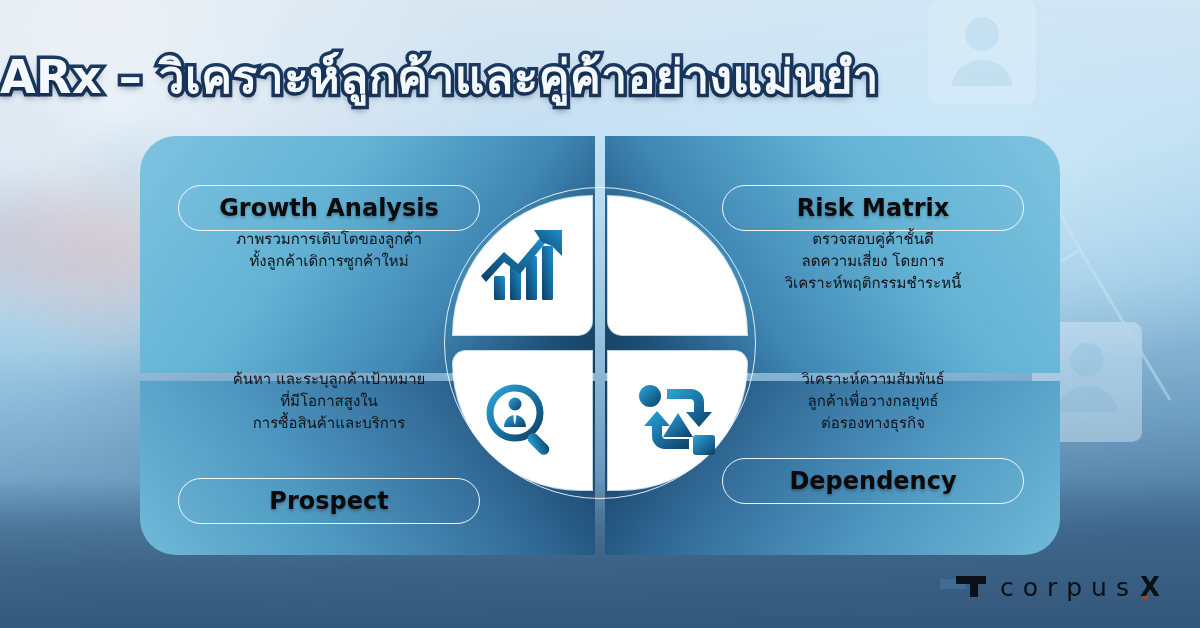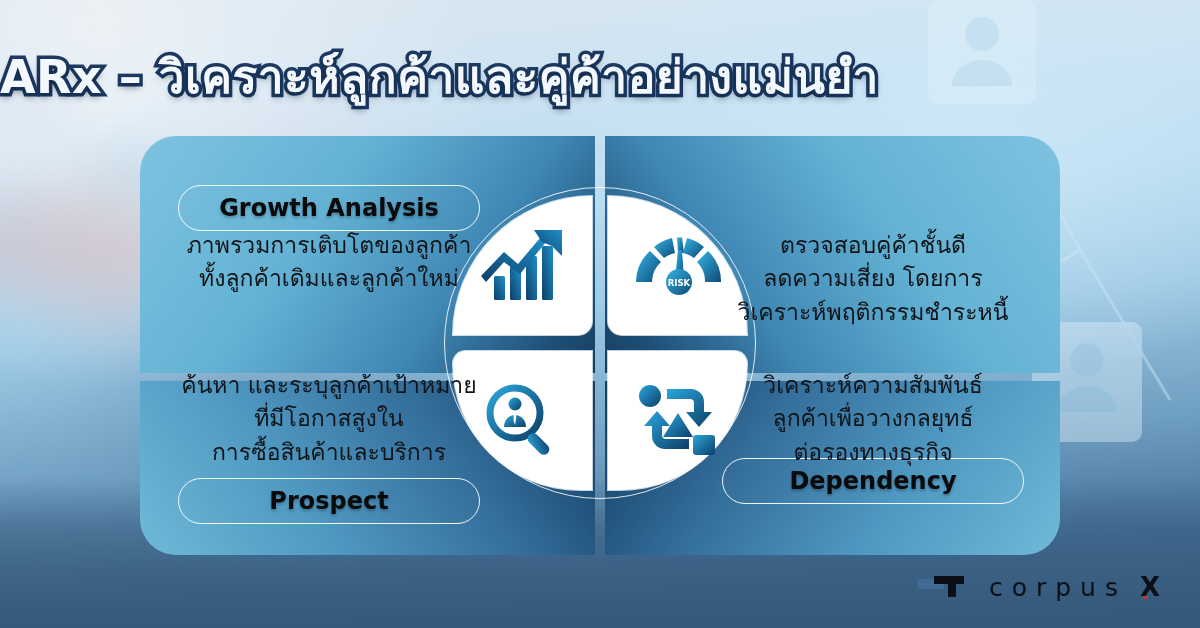--- a/index.html
+++ b/index.html
@@ -80,29 +80,29 @@
     font-size:24px;font-weight:bold;color:#0a0a0a;
     text-shadow:0 2px 3px rgba(0,0,0,.28);
     margin-top:14px;
   }
   .pill-tl{left:178px;top:171px;width:302px;}
   .pill-tr{left:722px;top:171px;width:302px;}
   .pill-bl{left:178px;top:464px;width:302px;}
   .pill-br{left:722px;top:444px;width:302px;}
 
   .copy{position:absolute;width:330px;text-align:center;color:#111418;
-        font-size:23px;line-height:1.45;}
+        font-size:15px;line-height:1.45;}
   .copy-tl{left:164px;top:229px;}
   .copy-tr{left:708px;top:229px;}
   .copy-bl{left:164px;top:369px;}
   .copy-br{left:708px;top:369px;}
   .copy div{white-space:nowrap;}
 
   
-  .logo{position:absolute;right:40px;bottom:26px;display:flex;align-items:center;gap:11px;}
+  .logo{position:absolute;right:40px;bottom:26px;display:flex;align-items:center;gap:0;}
   .logo-word{font-size:25px;letter-spacing:9px;color:#0b1016;font-weight:normal;}
   .logo-x{font-size:26px;font-weight:bold;color:#0b1016;margin-left:2px;position:relative;}
   .logo-x::after{content:"";position:absolute;left:3px;bottom:3px;width:5px;height:3px;background:#c0392b;}
 </style>
 </head>
 <body>
 
 <div class="stage">
 
   <div class="bg-hand"></div>
@@ -160,40 +160,20 @@
           <rect x="14" y="50" width="11" height="24" rx="1.5"></rect>
           <rect x="30" y="40" width="11" height="34" rx="1.5"></rect>
           <rect x="46" y="30" width="11" height="44" rx="1.5"></rect>
           <rect x="62" y="20" width="11" height="54" rx="1.5"></rect>
           <path d="M6 56 L24 36 L40 48 L66 16 L60 12 L38 38 L24 26 L1 50 Z"></path>
           <path d="M54 4 L82 4 L82 30 L72 20 L62 16 Z"></path>
         </g>
       </svg>
     </div>
 
-    <div class="hub-icon i-tr">
-      <svg width="88" height="64" viewBox="0 0 88 64">
-        <defs>
-            <linearGradient id="gB" x1="0" y1="0" x2="1" y2="1">
-          <stop offset="0" stop-color="#35b5e6"></stop>
-              <stop offset="1" stop-color="#0d4a77"></stop>
-        </linearGradient>
-          </defs>
-        <g fill="url(#gB)">
-          <path d="M2 48 A42 42 0 0 1 16 17 L27 28 A27 27 0 0 0 18 48 Z"></path>
-          <path d="M20 13 A42 42 0 0 1 38 4 L41 19 A27 27 0 0 0 30 24 Z"></path>
-          <path d="M43 3.5 A42 42 0 0 1 48 3.5 L50 19 A27 27 0 0 0 44 19 Z"></path>
-          <path d="M53 4 A42 42 0 0 1 70 13 L60 24 A27 27 0 0 0 49 19 Z"></path>
-          <path d="M74 17 A42 42 0 0 1 87 48 L71 48 A27 27 0 0 0 63 28 Z"></path>
-          <path d="M41 46 L44 16 L48 16 L50 46 Z"></path>
-        </g>
-        <circle cx="45" cy="48" r="13" fill="url(#gB)"></circle>
-        <text x="45" y="51.5" text-anchor="middle" font-size="8.5" font-weight="bold" font-family="DejaVu Sans, sans-serif" fill="#ffffff">RISK</text>
-      </svg>
-    </div>
 
     <div class="hub-icon i-bl">
       <svg width="80" height="80" viewBox="0 0 80 80">
         <defs>
             <linearGradient id="gC" x1="0" y1="0" x2="1" y2="1">
           <stop offset="0" stop-color="#2aa6dd"></stop>
               <stop offset="1" stop-color="#0d3f67"></stop>
         </linearGradient>
           </defs>
         <circle cx="32" cy="32" r="25" fill="none" stroke="url(#gC)" stroke-width="7"></circle>
@@ -219,26 +199,27 @@
           <path d="M30 6h24a13 13 0 0 1 13 13v10h8l-13 15-13-15h8V20a4 4 0 0 0-4-4H30z"></path>
           <path d="M52 66H28a13 13 0 0 1-13-13V43H7l13-15 13 15h-8v9a4 4 0 0 0 4 4h23z"></path>
           <path d="M41 30 56 54H26z"></path>
           <rect x="56" y="52" width="22" height="20" rx="3"></rect>
         </g>
       </svg>
     </div>
   </div>
 
   <div class="pill pill-tl">Growth Analysis</div>
+  <div class="pill pill-tr">Risk Matrix</div>
   <div class="pill pill-bl">Prospect</div>
   <div class="pill pill-br">Dependency</div>
 
   <div class="copy copy-tl">
     <div>ภาพรวมการเติบโตของลูกค้า</div>
-    <div>ทั้งลูกค้าเดิมและลูกค้าใหม่</div>
+    <div>ทั้งลูกค้าเดิการซูกค้าใหม่</div>
   </div>
   <div class="copy copy-bl">
     <div>ค้นหา และระบุลูกค้าเป้าหมาย</div>
     <div>ที่มีโอกาสสูงใน</div>
     <div>การซื้อสินค้าและบริการ</div>
   </div>
   <div class="copy copy-tr">
     <div>ตรวจสอบคู่ค้าชั้นดี</div>
     <div>ลดความเสี่ยง โดยการ</div>
     <div>วิเคราะห์พฤติกรรมชำระหนี้</div>

